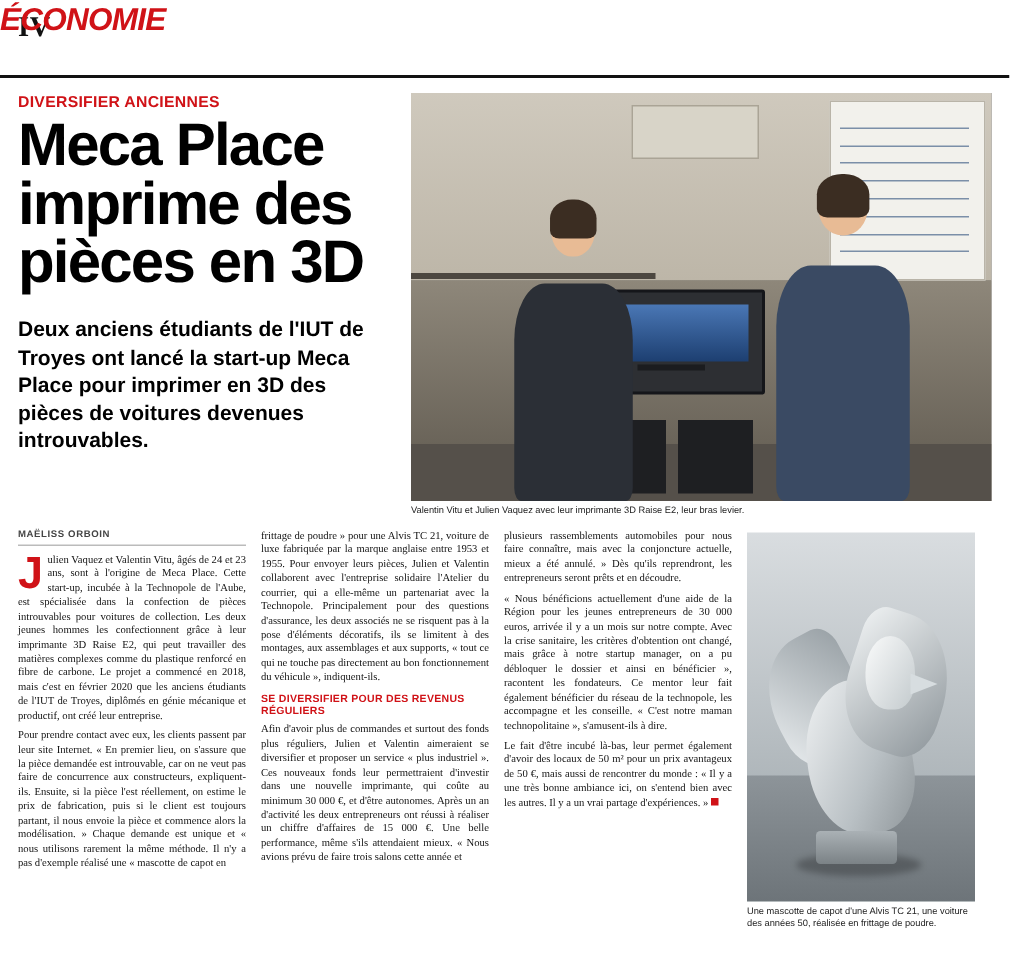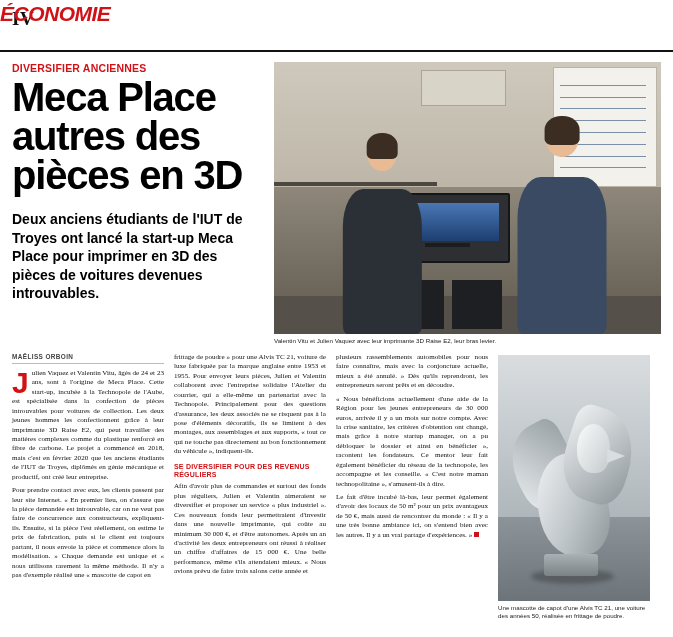--- a/index.html
+++ b/index.html
@@ -298,21 +298,21 @@
 
 <div class="masthead">
   <div class="page-num">IV</div>
   <div class="section-title">ÉCONOMIE</div>
 </div>
 
 <div class="top-area">
 
   <div class="headline-col">
     <div class="kicker">DIVERSIFIER ANCIENNES</div>
-    <h1 class="headline">Meca Place autres des pièces en 3D</h1>
+    <h1 class="headline">Meca Place imprime des pièces en 3D</h1>
     <div class="standfirst">Deux anciens étudiants de l'IUT de Troyes ont lancé la start-up Meca Place pour imprimer en 3D des pièces de voitures devenues introuvables.</div>
   </div>
 
   <div class="photo-col">
     <div class="photo-main">
       <div class="wallpanel"></div>
       <div class="wallpanel2"></div>
       <div class="posters"></div>
       <div class="whiteboard">
         <div class="wb-line" style="top:14%"></div>

